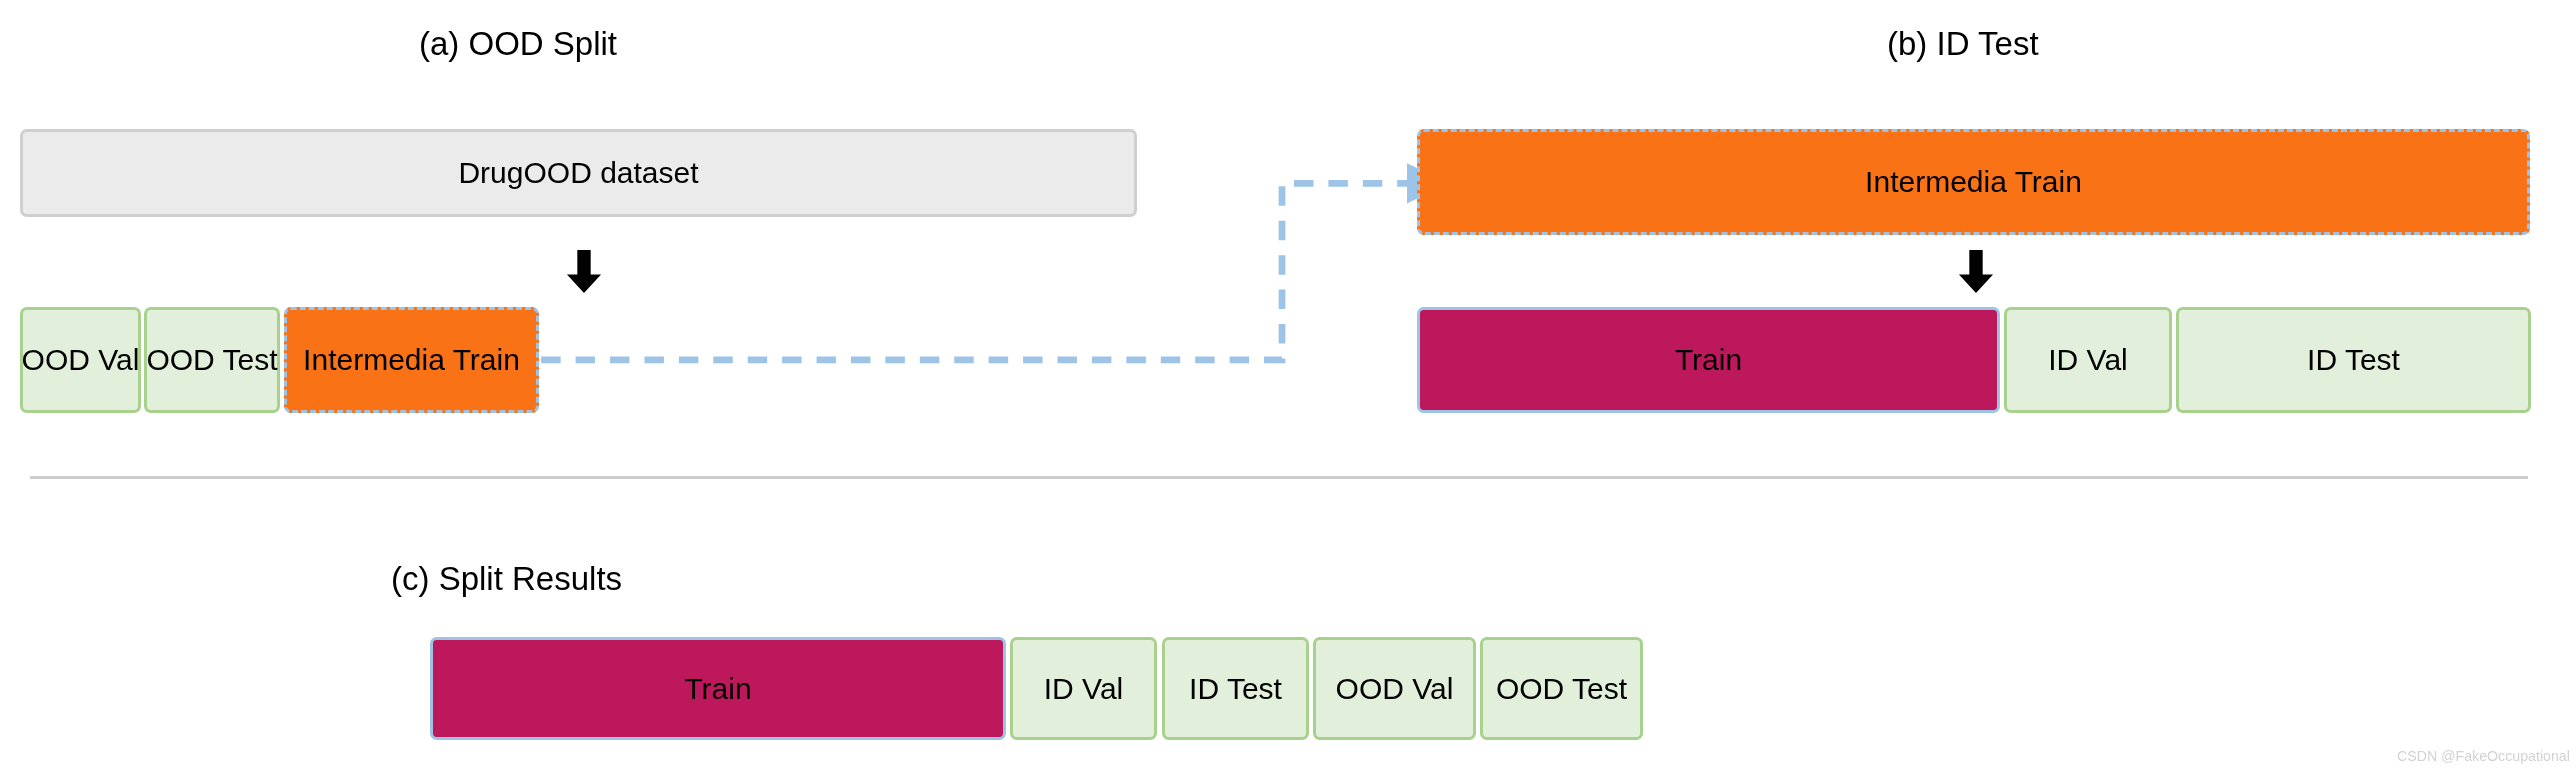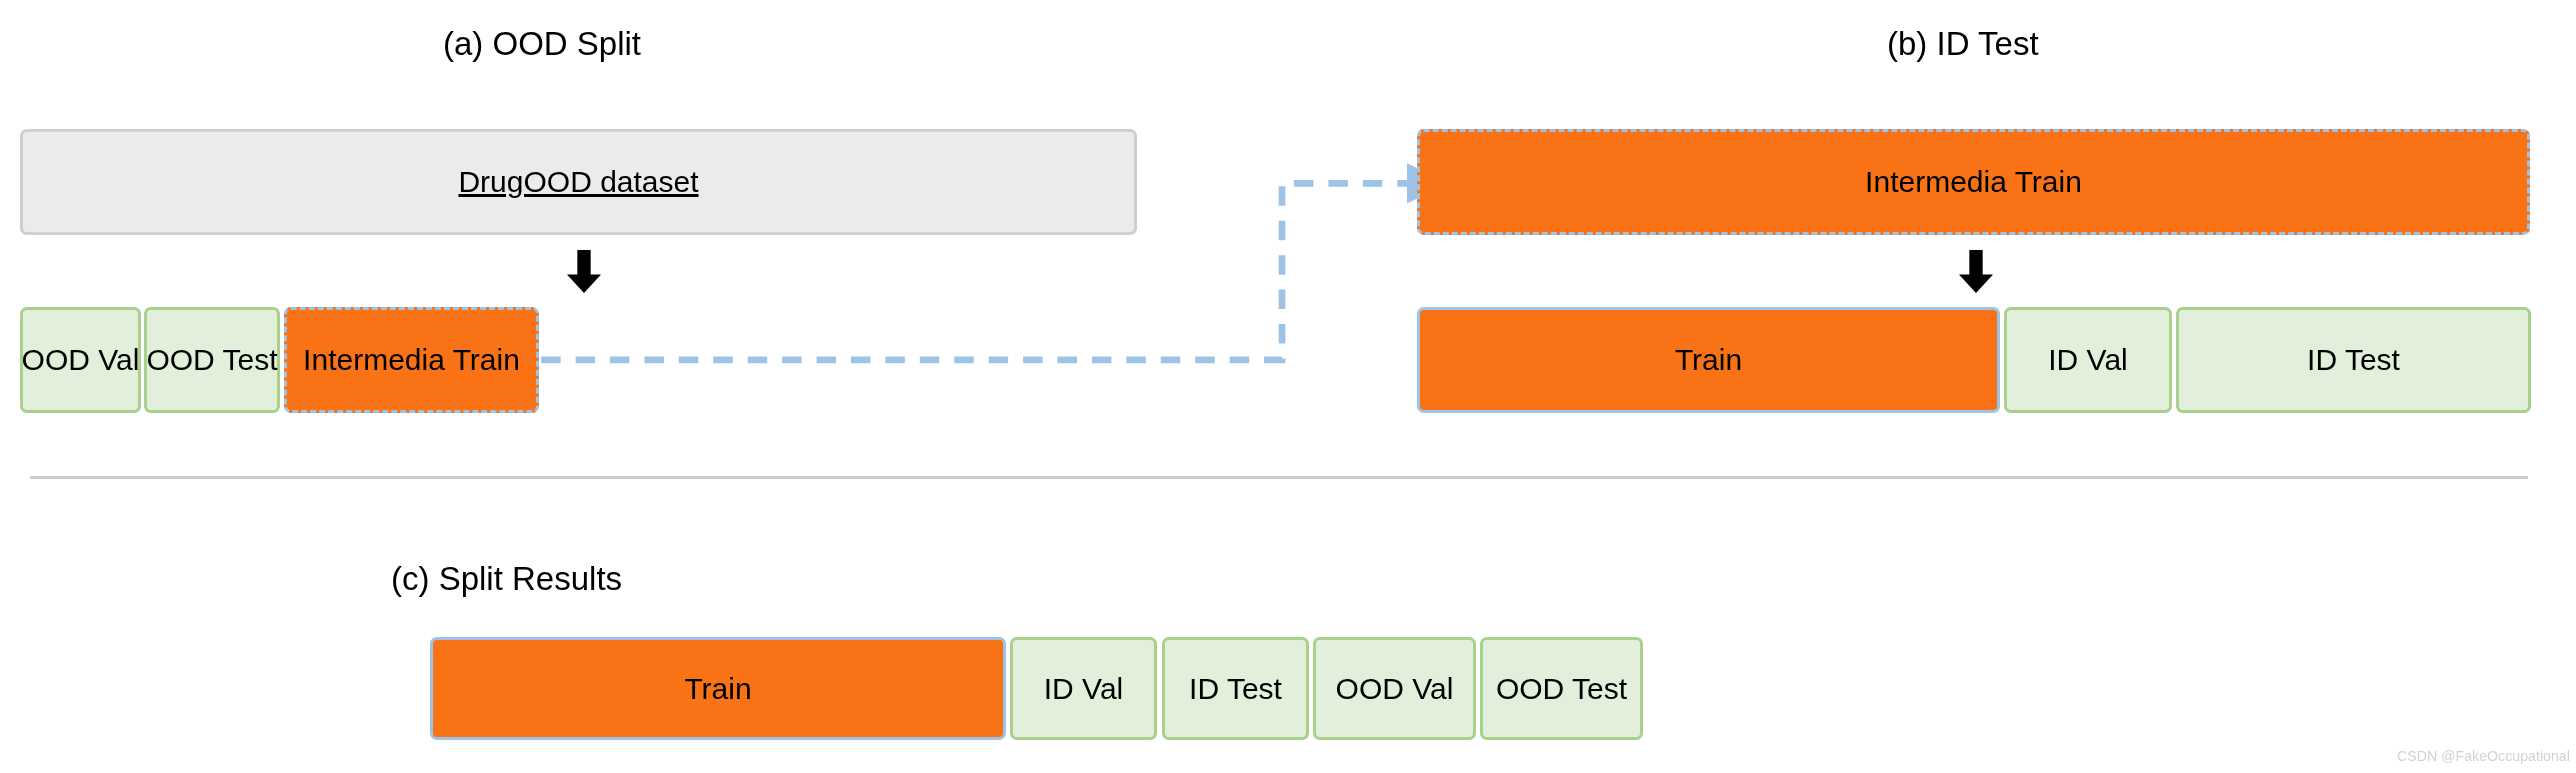--- a/index.html
+++ b/index.html
@@ -45,21 +45,21 @@
 
   .box-gray {
     background: #ebebeb;
     border: 3px solid #cfcfcf;
   }
   .box-green {
     background: #e2efda;
     border: 3px solid #a9d18e;
   }
   .box-blue-solid {
-    background: #f97316;
+    background: #be185d;
     border: 3px solid #9dc3e6;
   }
   .box-blue-dashed {
     background: #f97316;
     border: 3.7px dashed #9dc3e6;
   }
 
   
   .down-arrow {
     position: absolute;
@@ -92,23 +92,23 @@
     color: #d2d2d2;
     white-space: nowrap;
     font-family: "Liberation Sans", sans-serif;
   }
 </style>
 </head>
 <body>
 
 <div id="canvas">
 
-  <div class="section-title" style="left:419px; top:27px;margin-left:24px;">(a) OOD Split</div>
+  <div class="section-title" style="left:419px; top:27px;">(a) OOD Split</div>
 
-  <div class="box box-gray" style="left:20px; top:129px; width:1117px; height:106px;text-decoration:underline;">
+  <div class="box box-gray" style="left:20px; top:129px; width:1117px; height:88px;">
     <span>DrugOOD dataset</span>
   </div>
 
   <div class="down-arrow" style="left:566px; top:250px;">
     <svg viewBox="0 0 48 58" xmlns="http://www.w3.org/2000/svg">
       <path d="M15 0 H33 V33 H47 L24 58 L1 33 H15 Z" fill="#000000"></path>
     </svg>
   </div>
 
   <div class="box box-green" style="left:20px; top:307px; width:121px; height:106px;">

